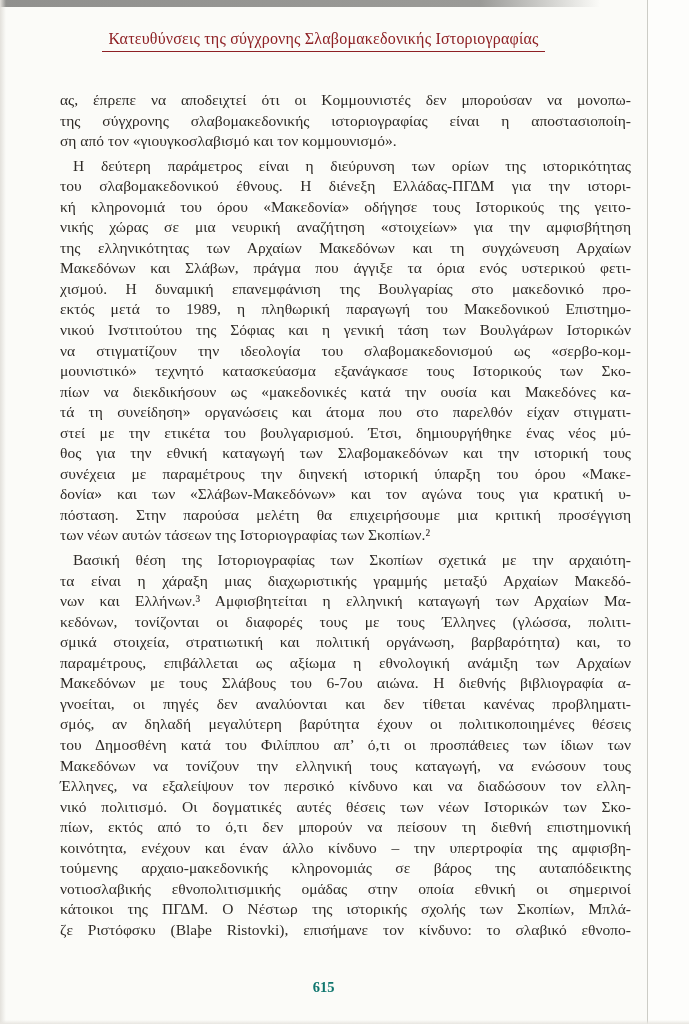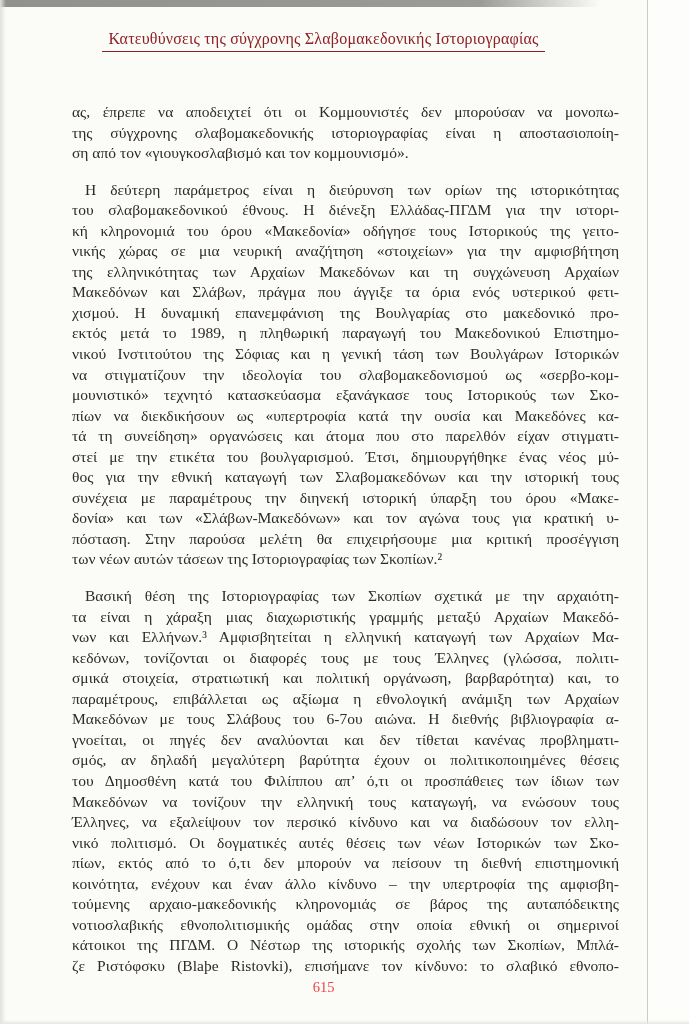--- a/index.html
+++ b/index.html
@@ -50,36 +50,37 @@
   }
 
   .body-block {
     position: absolute;
     top: 86px;
     left: 56px;
     width: 579px;
     font-size: 15.5px;
     line-height: 20.55px;
   }
-  .paragraph { margin: 16px; }
+  .paragraph { margin: 4px; }
   .line {
     text-align: justify;
     text-align-last: justify;
     text-justify: inter-word;
     white-space: normal;
   }
   .line.no-justify { text-align-last: left; }
   .line.indent { text-indent: 13px; }
 
   .folio {
     position: absolute;
     top: 979px; left: 0; right: 42px;
     text-align: center;
     font-size: 14.5px;
-    color: #ef4444;
+    color: #0f766e;
+    font-weight: bold;
   }
 </style>
 </head>
 <body>
 
 <div class="page">
   <div class="scan-edge-right-margin"></div>
   <div class="scan-edge-right-line"></div>
   <div class="scan-edge-top"></div>
   <div class="scan-edge-left"></div>
@@ -100,21 +101,21 @@
         <div class="line">του σλαβομακεδονικού έθνους. Η διένεξη Ελλάδας-ΠΓΔΜ για την ιστορι-</div>
         <div class="line">κή κληρονομιά του όρου «Μακεδονία» οδήγησε τους Ιστορικούς της γειτο-</div>
         <div class="line">νικής χώρας σε μια νευρική αναζήτηση «στοιχείων» για την αμφισβήτηση</div>
         <div class="line">της ελληνικότητας των Αρχαίων Μακεδόνων και τη συγχώνευση Αρχαίων</div>
         <div class="line">Μακεδόνων και Σλάβων, πράγμα που άγγιξε τα όρια ενός υστερικού φετι-</div>
         <div class="line">χισμού. Η δυναμική επανεμφάνιση της Βουλγαρίας στο μακεδονικό προ-</div>
         <div class="line">εκτός μετά το 1989, η πληθωρική παραγωγή του Μακεδονικού Επιστημο-</div>
         <div class="line">νικού Ινστιτούτου της Σόφιας και η γενική τάση των Βουλγάρων Ιστορικών</div>
         <div class="line">να στιγματίζουν την ιδεολογία του σλαβομακεδονισμού ως «σερβο-κομ-</div>
         <div class="line">μουνιστικό» τεχνητό κατασκεύασμα εξανάγκασε τους Ιστορικούς των Σκο-</div>
-        <div class="line">πίων να διεκδικήσουν ως «υπερτροφία κατά την ουσία και Μακεδόνες κα-</div>
+        <div class="line">πίων να διεκδικήσουν ως «μακεδονικές κατά την ουσία και Μακεδόνες κα-</div>
         <div class="line">τά τη συνείδηση» οργανώσεις και άτομα που στο παρελθόν είχαν στιγματι-</div>
         <div class="line">στεί με την ετικέτα του βουλγαρισμού. Έτσι, δημιουργήθηκε ένας νέος μύ-</div>
         <div class="line">θος για την εθνική καταγωγή των Σλαβομακεδόνων και την ιστορική τους</div>
         <div class="line">συνέχεια με παραμέτρους την διηνεκή ιστορική ύπαρξη του όρου «Μακε-</div>
         <div class="line">δονία» και των «Σλάβων-Μακεδόνων» και τον αγώνα τους για κρατική υ-</div>
         <div class="line">πόσταση. Στην παρούσα μελέτη θα επιχειρήσουμε μια κριτική προσέγγιση</div>
         <div class="line no-justify">των νέων αυτών τάσεων της Ιστοριογραφίας των Σκοπίων.²</div>
       </div>
       <div class="paragraph">
         <div class="line indent">Βασική θέση της Ιστοριογραφίας των Σκοπίων σχετικά με την αρχαιότη-</div>

